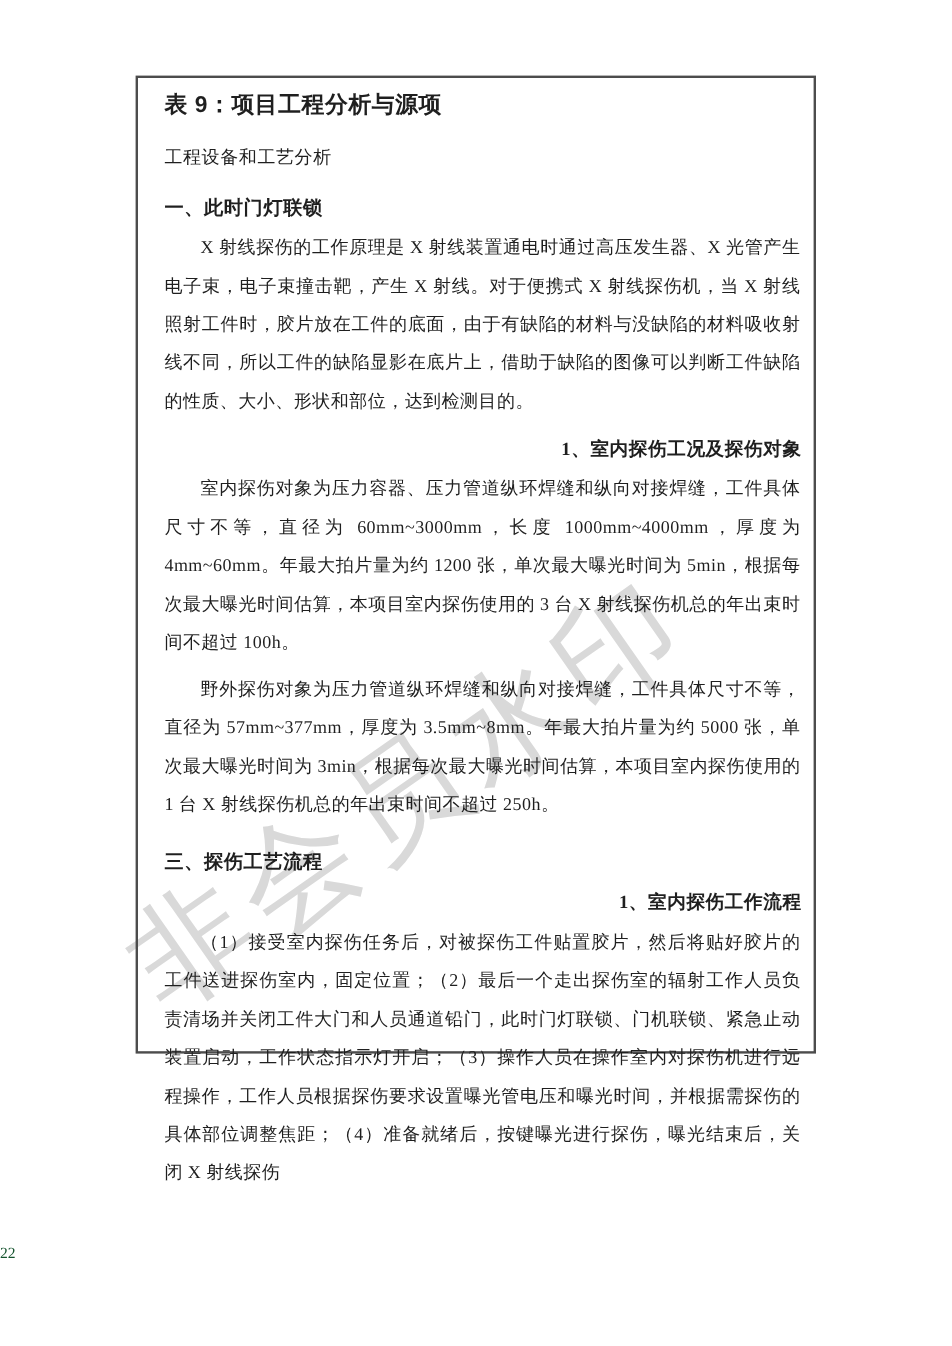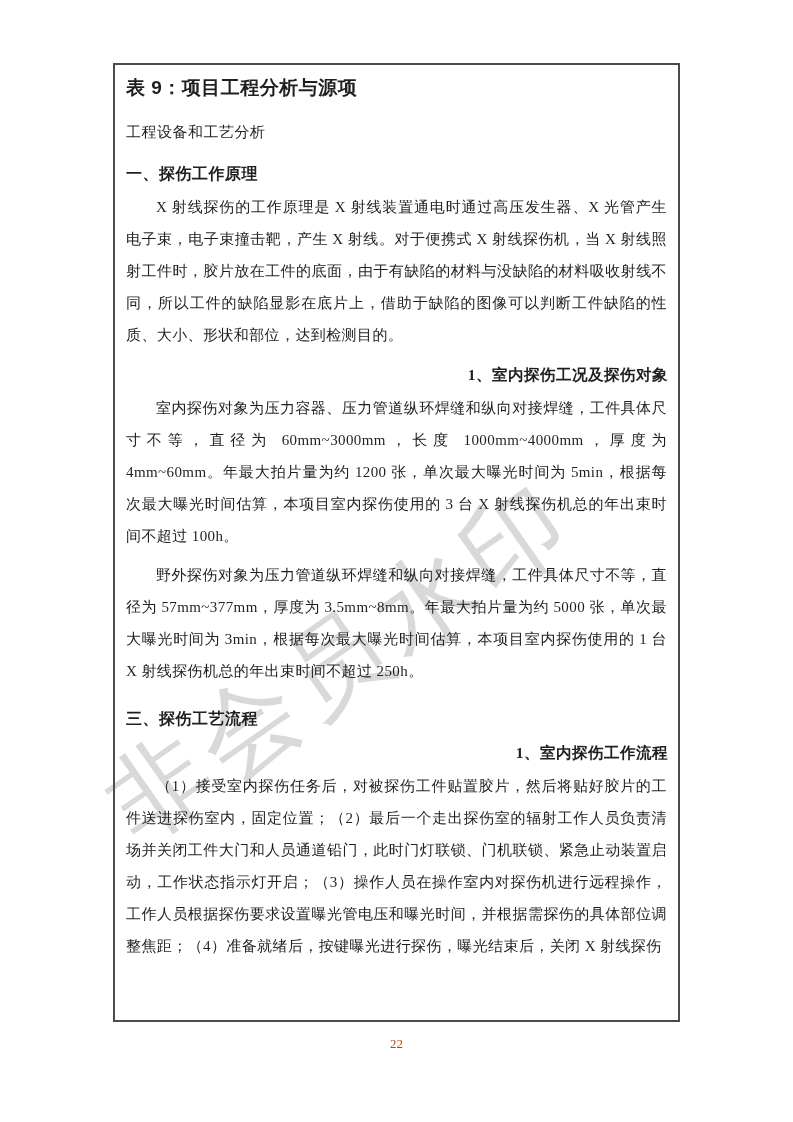--- a/index.html
+++ b/index.html
@@ -27,24 +27,24 @@
     color: #d9d9d9;
     white-space: nowrap;
     z-index: 0;
     user-select: none;
   }
   .content-box {
     position: absolute;
     left: 113px;
     top: 63px;
     width: 567px;
-    height: 959px;
+    height: 815px;
     box-sizing: border-box;
     border: 2px solid #4c4c4c;
-    padding: 6px 10px 0 11px;
+    padding: 6px 10px 0 22px;
     z-index: 1;
     background: transparent;
   }
   .doc-title {
     font-family: "Liberation Sans", "DejaVu Sans", sans-serif;
     font-weight: bold;
     font-size: 19px;
     line-height: 27px;
     margin: 3px 0 0 0;
     letter-spacing: 0.5px;
@@ -81,38 +81,38 @@
     margin: 7px 1px 0 0;
     text-align: justify;
     text-indent: 2em;
     letter-spacing: 0.4px;
   }
   .page-number {
     position: absolute;
     left: 0;
     top: 1036px;
     width: 100%;
-    text-align: center;
+    text-align: left;
     font-size: 13px;
-    color: #c2410c;
+    color: #14532d;
     z-index: 1;
   }
 </style>
 </head>
 <body>
 
 <div class="watermark">非会员水印</div>
 
 <div class="content-box">
 
   <div class="doc-title">表 9：项目工程分析与源项</div>
 
   <div class="doc-subtitle">工程设备和工艺分析</div>
 
-  <div class="h-major">一、探伤工作原理</div>
+  <div class="h-major">一、此时门灯联锁</div>
   <div class="para">X 射线探伤的工作原理是 X 射线装置通电时通过高压发生器、X 光管产生电子束，电子束撞击靶，产生 X 射线。对于便携式 X 射线探伤机，当 X 射线照射工件时，胶片放在工件的底面，由于有缺陷的材料与没缺陷的材料吸收射线不同，所以工件的缺陷显影在底片上，借助于缺陷的图像可以判断工件缺陷的性质、大小、形状和部位，达到检测目的。</div>
 
   <div class="h-sub">1、室内探伤工况及探伤对象</div>
   <div class="para">室内探伤对象为压力容器、压力管道纵环焊缝和纵向对接焊缝，工件具体尺寸不等，直径为 60mm~3000mm，长度 1000mm~4000mm，厚度为 4mm~60mm。年最大拍片量为约 1200 张，单次最大曝光时间为 5min，根据每次最大曝光时间估算，本项目室内探伤使用的 3 台 X 射线探伤机总的年出束时间不超过 100h。</div>
   <div class="para">野外探伤对象为压力管道纵环焊缝和纵向对接焊缝，工件具体尺寸不等，直径为 57mm~377mm，厚度为 3.5mm~8mm。年最大拍片量为约 5000 张，单次最大曝光时间为 3min，根据每次最大曝光时间估算，本项目室内探伤使用的 1 台 X 射线探伤机总的年出束时间不超过 250h。</div>
 
   <div class="h-major">三、探伤工艺流程</div>
   <div class="h-sub">1、室内探伤工作流程</div>
   <div class="para">（1）接受室内探伤任务后，对被探伤工件贴置胶片，然后将贴好胶片的工件送进探伤室内，固定位置；（2）最后一个走出探伤室的辐射工作人员负责清场并关闭工件大门和人员通道铅门，此时门灯联锁、门机联锁、紧急止动装置启动，工作状态指示灯开启；（3）操作人员在操作室内对探伤机进行远程操作，工作人员根据探伤要求设置曝光管电压和曝光时间，并根据需探伤的具体部位调整焦距；（4）准备就绪后，按键曝光进行探伤，曝光结束后，关闭 X 射线探伤</div>
 

